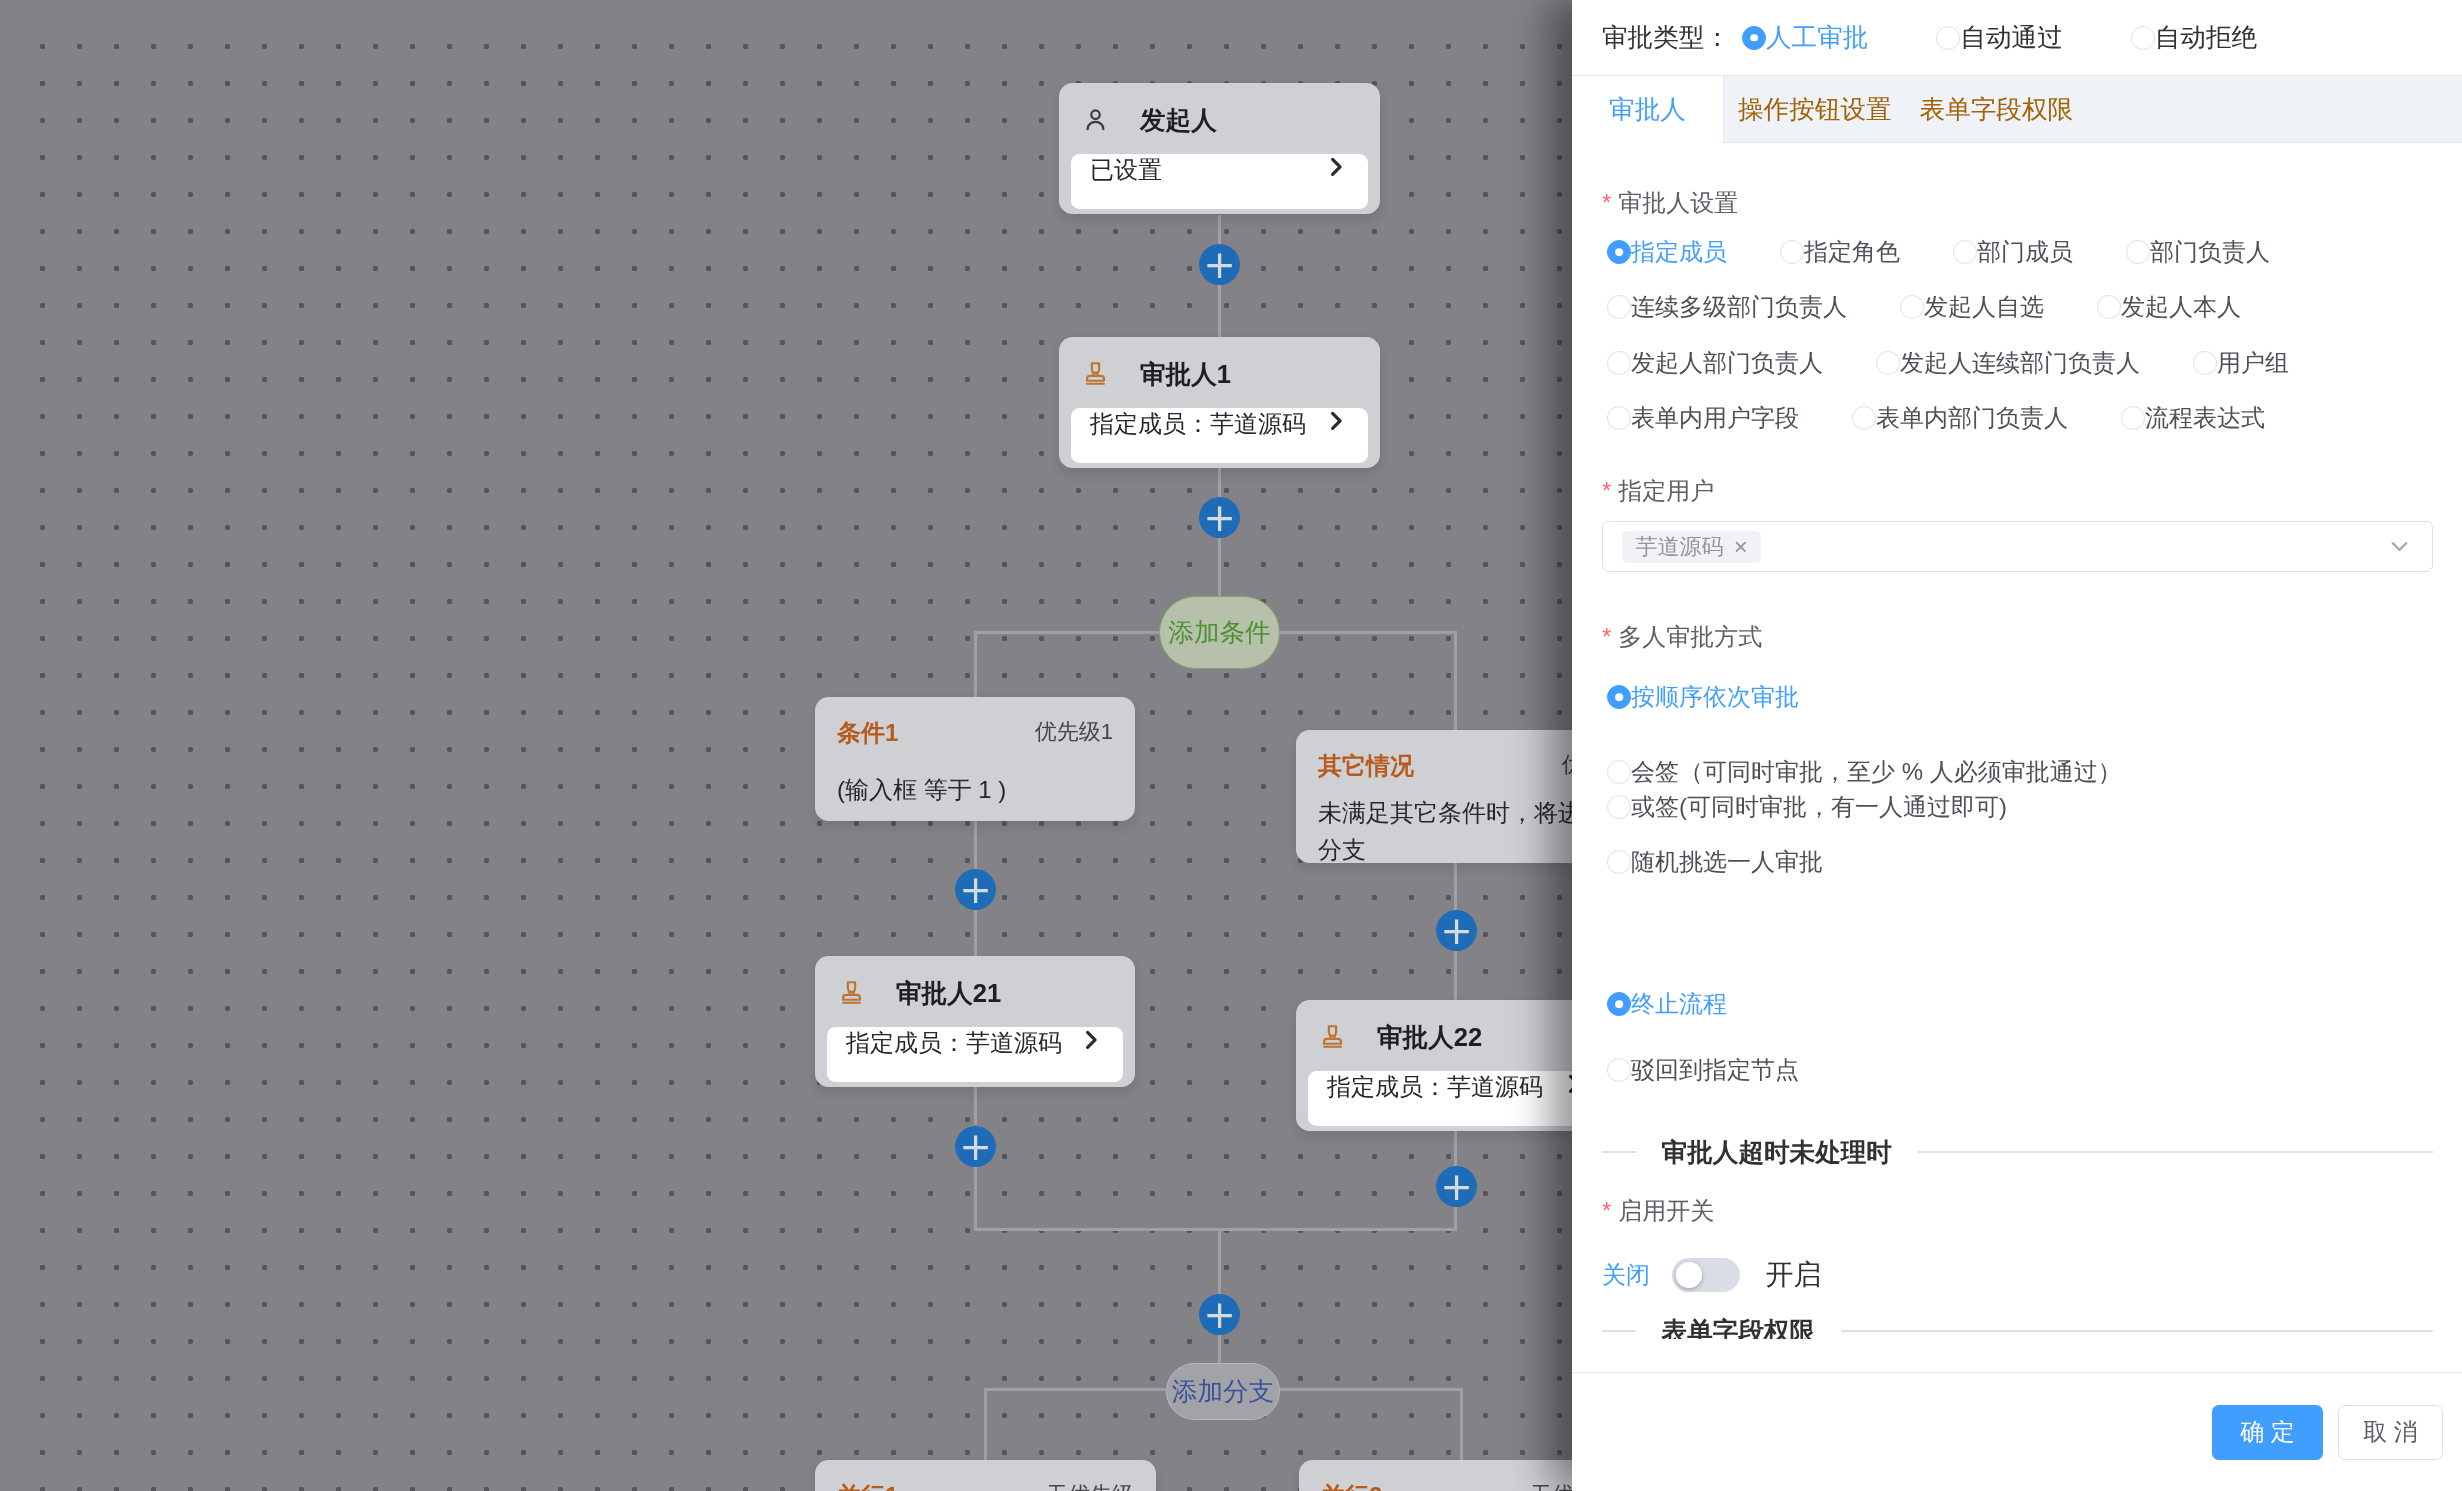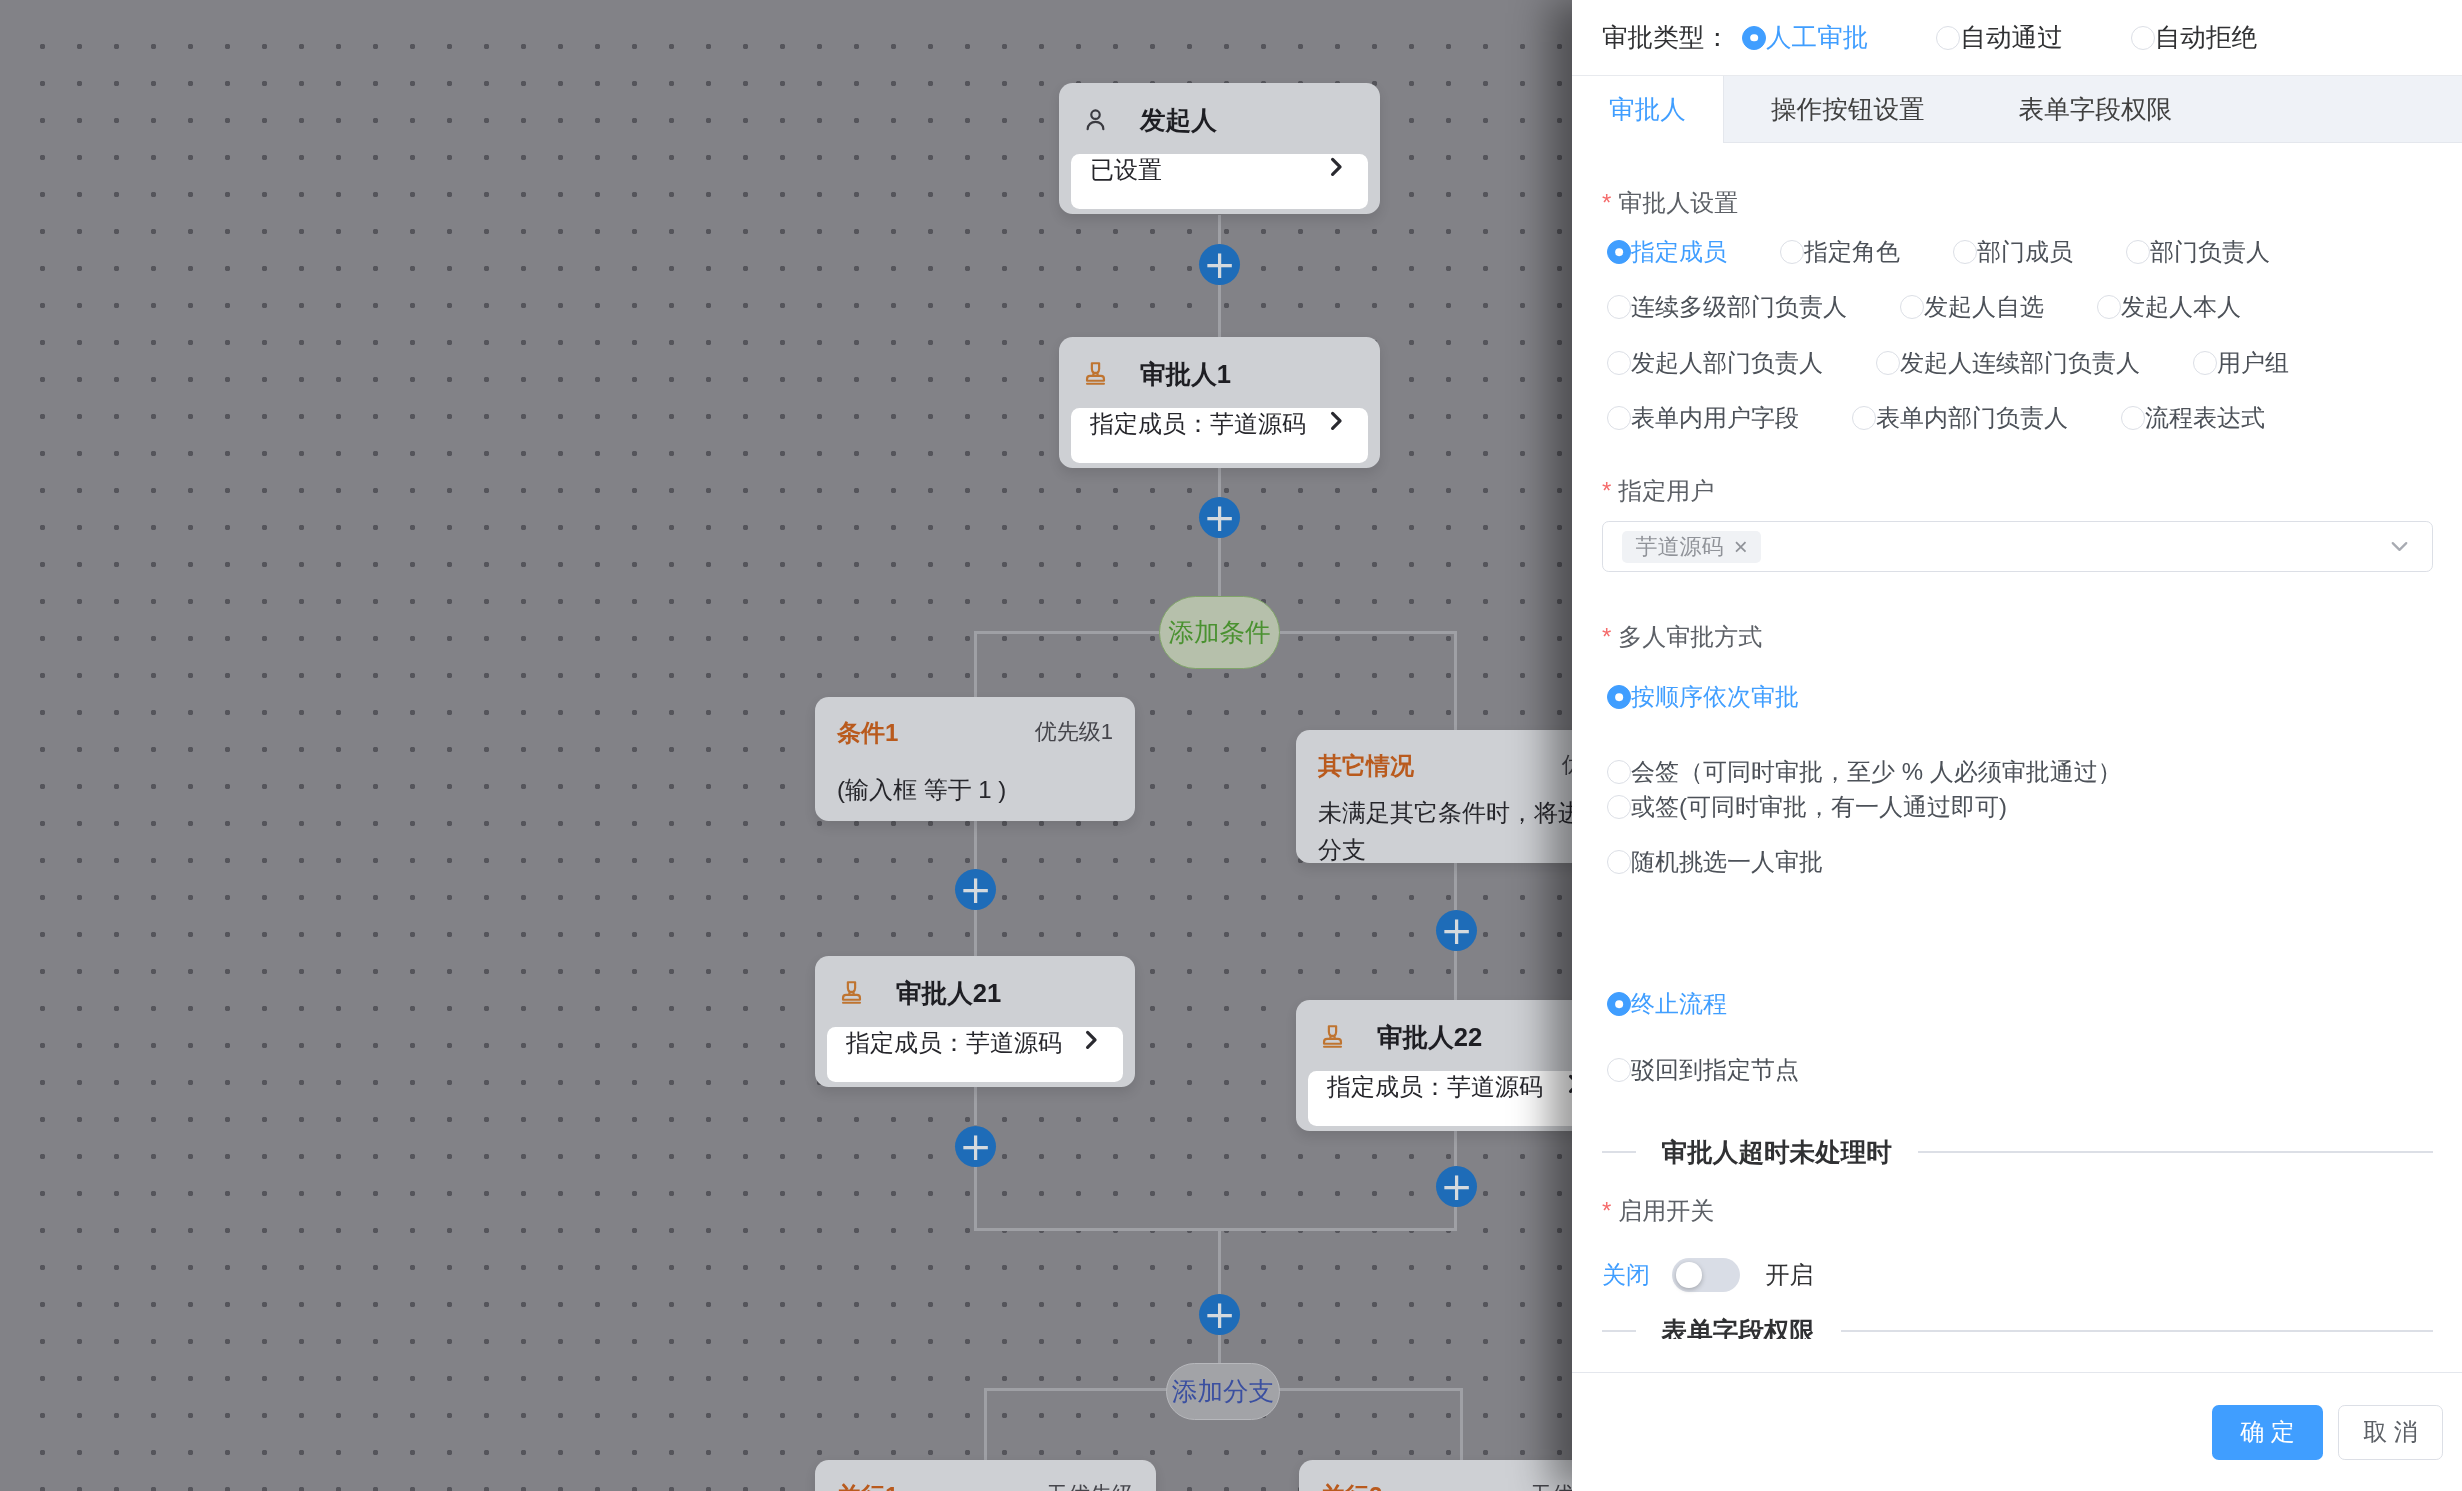--- a/index.html
+++ b/index.html
@@ -54,21 +54,21 @@
   .checked .rb::after { content:""; position:absolute; left:50%; top:50%; width:7.7px; height:7.7px;
                         border-radius:50%; background:#fff; transform:translate(-50%,-50%); }
   .checked .lbl { color:#409eff; }
 
   .tabbar { position:absolute; top:75px; left:0; right:0; height:68px; display:flex;
             border-top:1.7px solid #e8eaee; }
   .tab-active { width:151px; background:#fff; display:flex; align-items:center; justify-content:center;
                 font-size:25.6px; color:#409eff; }
   .tab-rest { flex:1; background:#eff2f7; border-bottom:1.7px solid #e4e7ed; border-left:1.7px solid #e4e7ed;
               display:flex; align-items:center; }
-  .tab-i { padding:0 47px; font-size:25.6px; color:#404040; height:100%; display:flex; align-items:center; }
+  .tab-i { padding:0 14px; font-size:25.6px; color:#a16207; height:100%; display:flex; align-items:center; }
 
   .dbody { position:absolute; top:143px; left:0; right:0; height:1196px; overflow:hidden; }
   .f { position:absolute; left:30px; width:831px; height:34px; display:flex; align-items:center; }
   .flabel { font-size:24px; color:#5c6066; gap:6.8px; }
   .ast { color:#f56c6c; font-size:24px; }
   .rrow { padding-left:5.1px; }
   .rrow .radio { margin-right:53px; }
 
   .sel { position:absolute; left:30px; width:831px; height:51px; border:1.7px solid #dcdfe6;
          border-radius:6.8px; display:flex; align-items:center; padding:0 19px; }
@@ -80,21 +80,21 @@
   .divider { gap:0; }
   .dl { width:34px; height:1.7px; background:#dcdfe6; }
   .dt { margin:0 25.6px; font-size:25.6px; font-weight:bold; color:#303133; white-space:nowrap; }
   .dr { flex:1; height:1.7px; background:#dcdfe6; }
 
   .sw { width:68px; height:34px; border-radius:17px; background:#d9dde6; position:relative;
         margin:0 25.6px 0 22px; cursor:pointer; }
   .sw::after { content:""; position:absolute; left:4.3px; top:4.3px; width:25.6px; height:25.6px;
                border-radius:50%; background:#fff; box-shadow:0 1.7px 5.1px rgba(0,0,0,.25); }
   .sw-off { font-size:24px; color:#409eff; }
-  .sw-on { font-size:24px; color:#303133; }
+  .sw-on { font-size:28px; color:#303133; }
 
   .footer { position:absolute; left:0; right:0; top:1372px; bottom:0; border-top:1.7px solid #e4e7ed;
             display:flex; align-items:center; justify-content:flex-end; gap:15px; padding-right:19px; }
   .btn { height:55px; border-radius:6.8px; font-size:24px; cursor:pointer;
          font-family:"Liberation Sans","DejaVu Sans",sans-serif; }
   .btn-primary { width:111px; background:#409eff; border:none; color:#fff; }
   .btn-plain { width:105px; background:#fff; border:1.7px solid #dcdfe6; color:#5c6066; }
 </style>
 </head>
 <body>

